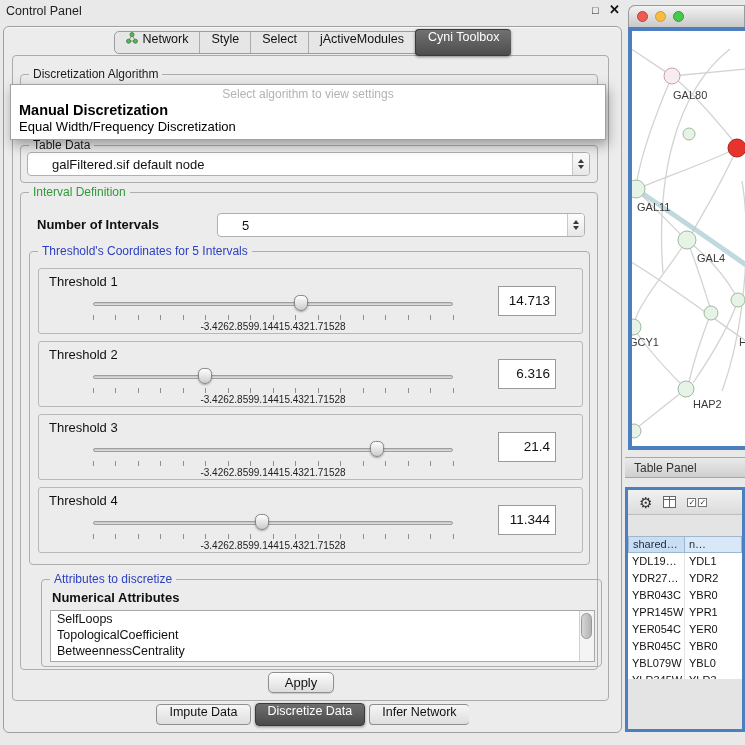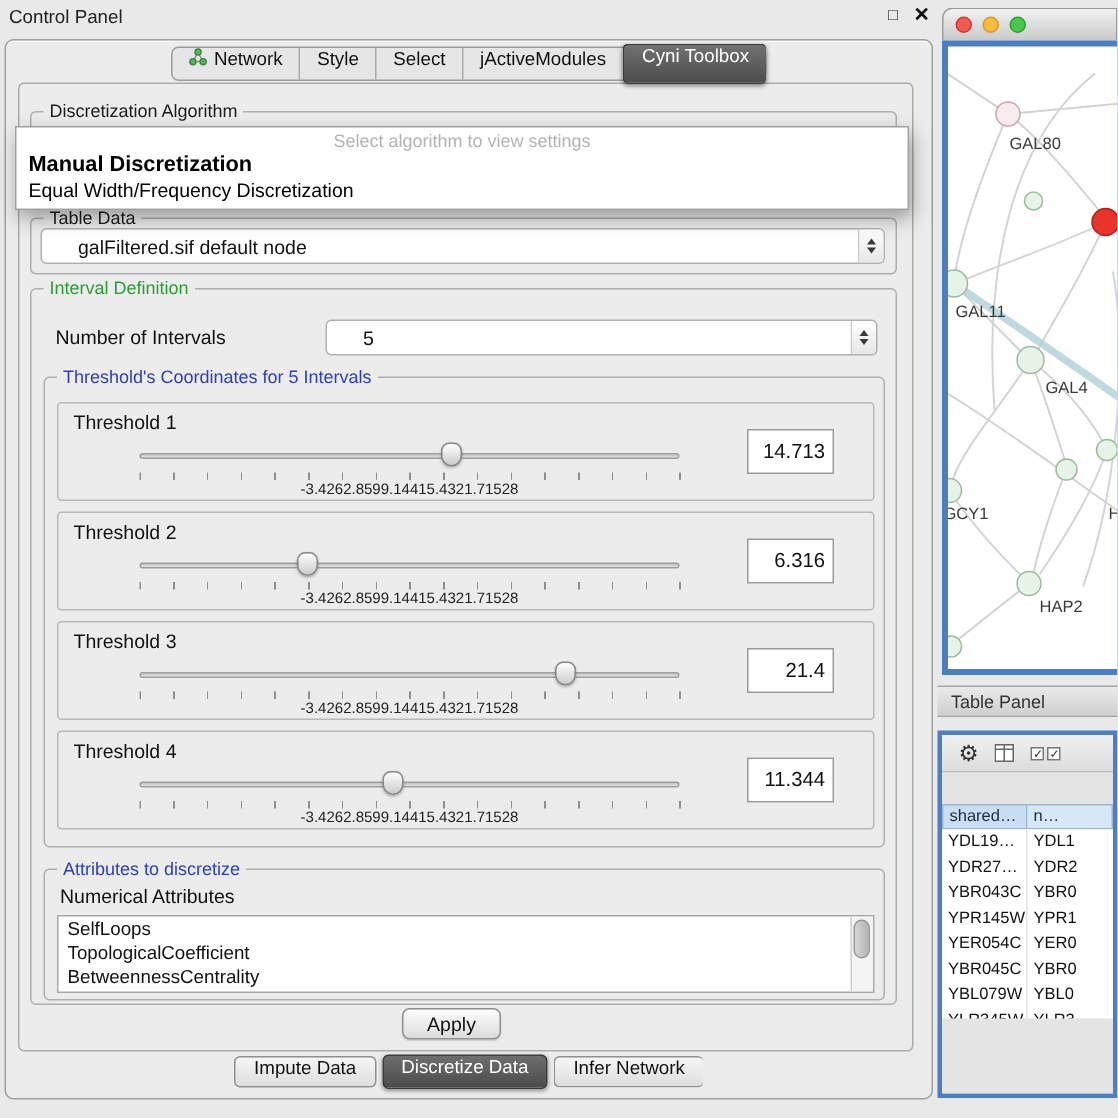--- a/index.html
+++ b/index.html
@@ -42,21 +42,21 @@
   .tri-down{width:0;height:0;border-left:3.5px solid transparent;border-right:3.5px solid transparent;border-top:4.5px solid #3a3a3a}
   .combo.focus{border-color:#79a7e6;box-shadow:0 0 5px 2px rgba(100,150,230,.75);z-index:5}
 
   
   .popup{position:absolute;left:10px;top:84px;width:596px;background:#fff;border:1px solid #a2a2a2;box-shadow:2px 5px 12px rgba(0,0,0,.35);z-index:30;padding:2px 4px 4px}
   .popup-hint{text-align:center;color:#b3b3b3;font-size:12px;line-height:15px}
   .popup-opt-bold{font-weight:bold;font-size:14.5px;line-height:17px;padding:0 4px;color:#000}
   .popup-opt{font-size:13px;line-height:16px;padding:0 4px;color:#000}
 
   
-  .blabel{position:absolute;font-weight:normal;font-size:13px;color:#111;white-space:nowrap}
+  .blabel{position:absolute;font-weight:bold;font-size:13px;color:#111;white-space:nowrap}
 
   
   .thr{position:absolute;left:8px;width:545px;height:66px;border:1px solid #b8b8b8;border-radius:3px;background:#ececec}
   .thr-title{position:absolute;left:10px;top:5px;font-weight:normal;font-size:13px}
   .thr-value{position:absolute;right:26px;top:17px;width:58px;height:30px;background:#fff;border:1px solid #9a9a9a;font-size:13.5px;text-align:right;line-height:28px;padding-right:5px}
   .slider{position:absolute;left:54px;top:26px;width:360px;height:18px}
   .track{position:absolute;left:0;right:0;top:7px;height:4px;background:linear-gradient(#c2c2c2,#e2e2e2);border:1px solid #9e9e9e;border-radius:2px}
   .thumb{position:absolute;top:0;width:14px;height:16px;background:linear-gradient(#fefefe,#cccccc);border:1px solid #878787;border-radius:7px 7px 9px 9px;box-shadow:0 1px 2px rgba(0,0,0,.3)}
   .ticks{position:absolute;left:54px;top:46px;width:361px;height:5px;background:repeating-linear-gradient(to right,#8f8f8f 0,#8f8f8f 1px,transparent 1px,transparent 22.5px)}
   .scale{position:absolute;left:33px;top:52px;width:402px;display:flex;justify-content:center;font-size:10px;color:#222}
@@ -249,21 +249,21 @@
           <span>-3.426</span>
           <span>2.859</span>
           <span>9.144</span>
           <span>15.43</span>
           <span>21.715</span>
           <span>28</span>
         </div>
       </div>
     </div>
 
-    <div class="group" style="left:8px;top:386px;width:561px;height:88px">
+    <div class="group" style="left:20px;top:386px;width:561px;height:88px">
       <span class="gtitle t-blue">Attributes to discretize</span>
       <div class="blabel" style="left:10px;top:10px">Numerical Attributes</div>
       <div class="listbox">
         <div class="list-item">SelfLoops</div>
           <div class="list-item">TopologicalCoefficient</div>
           <div class="list-item">BetweennessCentrality</div>
         <div class="vsb">
           <div class="vsb-thumb"></div>
         </div>
       </div>

